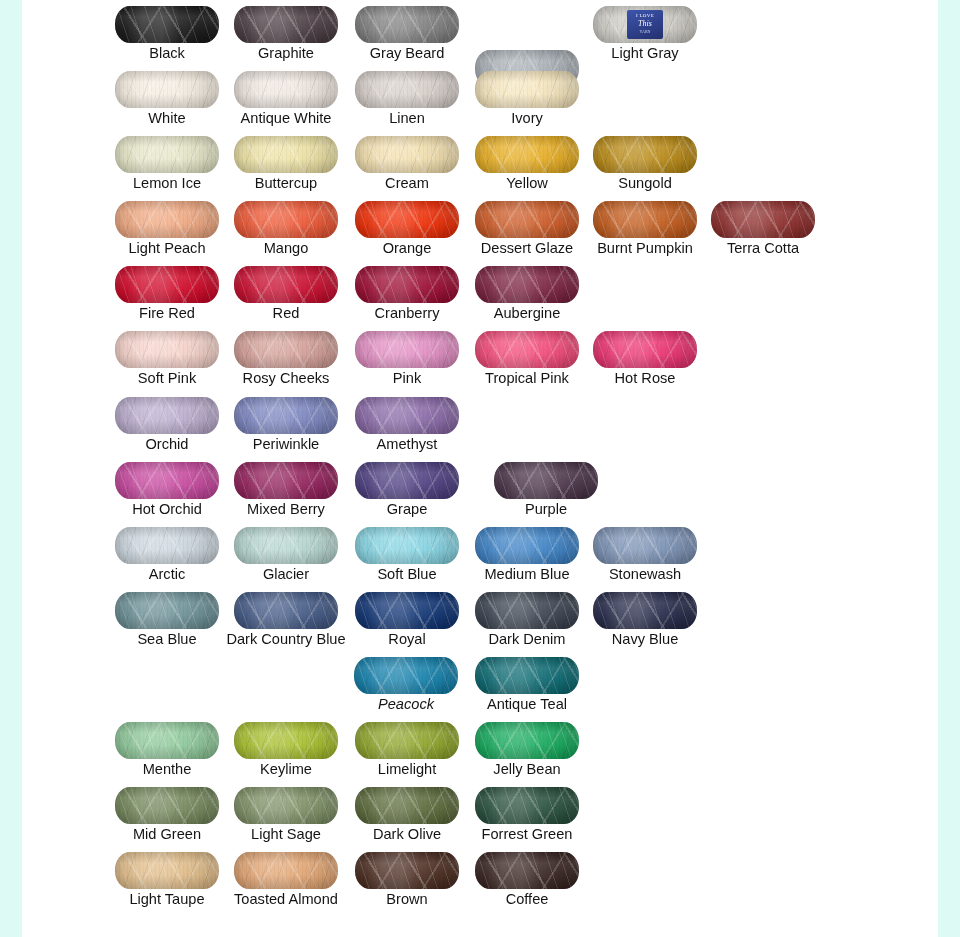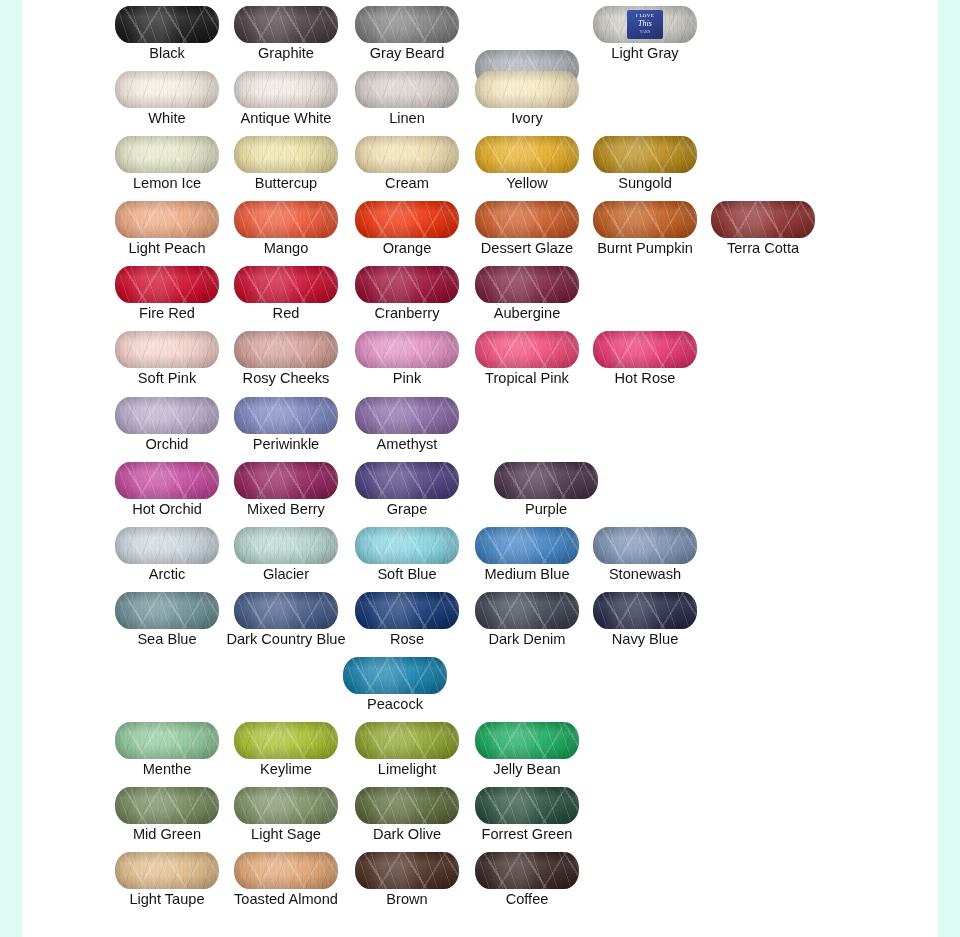--- a/index.html
+++ b/index.html
@@ -553,21 +553,21 @@
           </div>
           <div class="yarn-name">Dark Country Blue</div>
         </div>
         <div class="yarn-cell" style="left: 240px;">
           <div class="skein" style="background: rgb(16, 52, 116);">
             <div class="strands"></div>
             <div class="cross"></div>
             <div class="shade"></div>
             <div class="shade-v"></div>
           </div>
-          <div class="yarn-name">Rose</div>
+          <div class="yarn-name">Royal</div>
         </div>
         <div class="yarn-cell" style="left: 360px;">
           <div class="skein" style="background: rgb(59, 67, 80);">
             <div class="strands"></div>
             <div class="cross"></div>
             <div class="shade"></div>
             <div class="shade-v"></div>
           </div>
           <div class="yarn-name">Dark Denim</div>
         </div>
@@ -575,28 +575,37 @@
           <div class="skein" style="background: rgb(38, 42, 73);">
             <div class="strands"></div>
             <div class="cross"></div>
             <div class="shade"></div>
             <div class="shade-v"></div>
           </div>
           <div class="yarn-name">Navy Blue</div>
         </div>
       </div>
       <div class="yarn-row">
-        <div class="yarn-cell" style="left: 228px;">
+        <div class="yarn-cell" style="left: 239px; font-style: italic;">
           <div class="skein" style="background: rgb(19, 129, 173);">
             <div class="strands"></div>
             <div class="cross"></div>
             <div class="shade"></div>
             <div class="shade-v"></div>
           </div>
           <div class="yarn-name">Peacock</div>
+        </div>
+        <div class="yarn-cell" style="left: 360px;">
+          <div class="skein" style="background: rgb(12, 106, 114);">
+            <div class="strands"></div>
+            <div class="cross"></div>
+            <div class="shade"></div>
+            <div class="shade-v"></div>
+          </div>
+          <div class="yarn-name">Antique Teal</div>
         </div>
       </div>
       <div class="yarn-row">
         <div class="yarn-cell" style="left: 0px;">
           <div class="skein" style="background: rgb(143, 201, 154);">
             <div class="strands"></div>
             <div class="cross"></div>
             <div class="shade"></div>
             <div class="shade-v"></div>
           </div>

